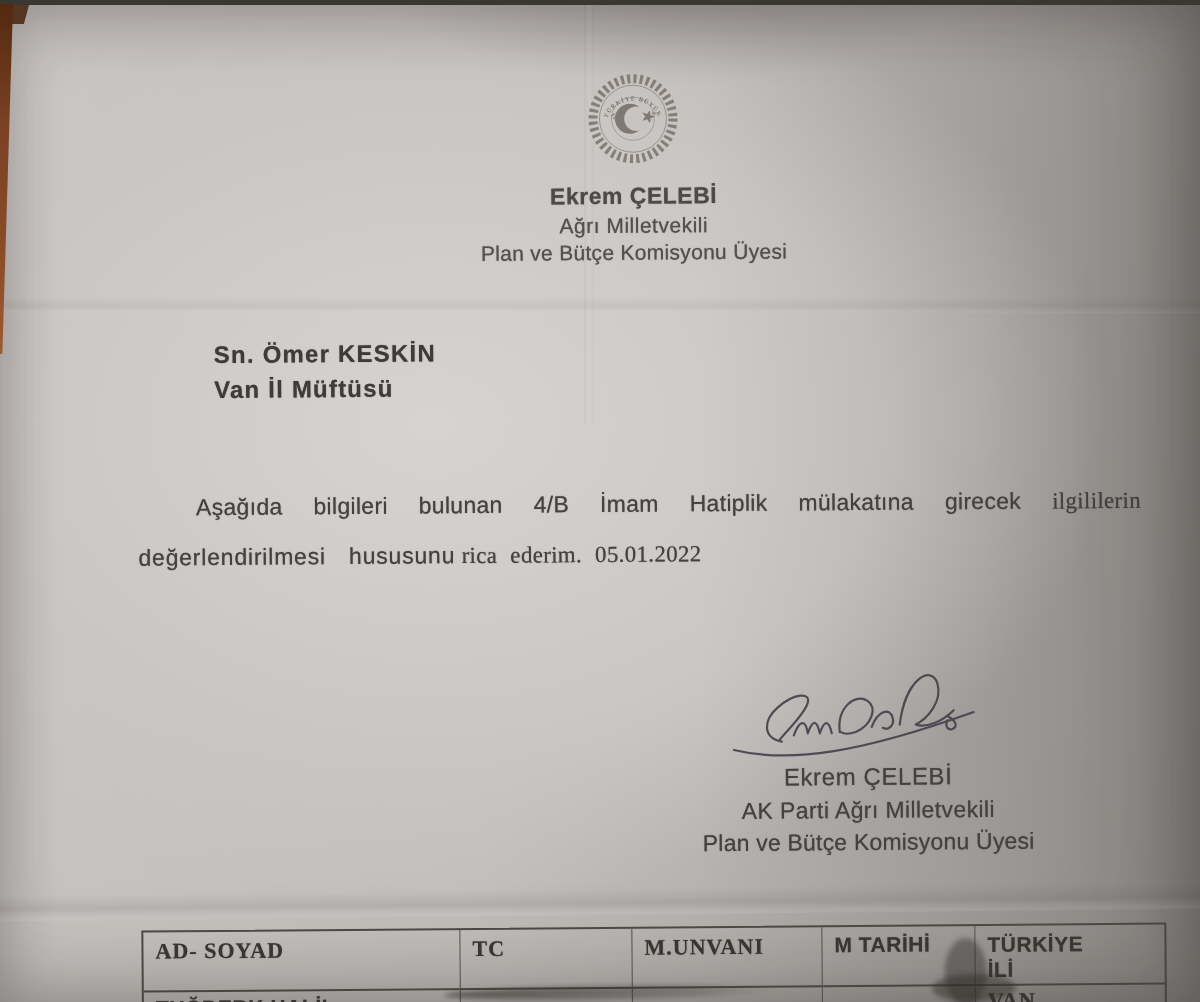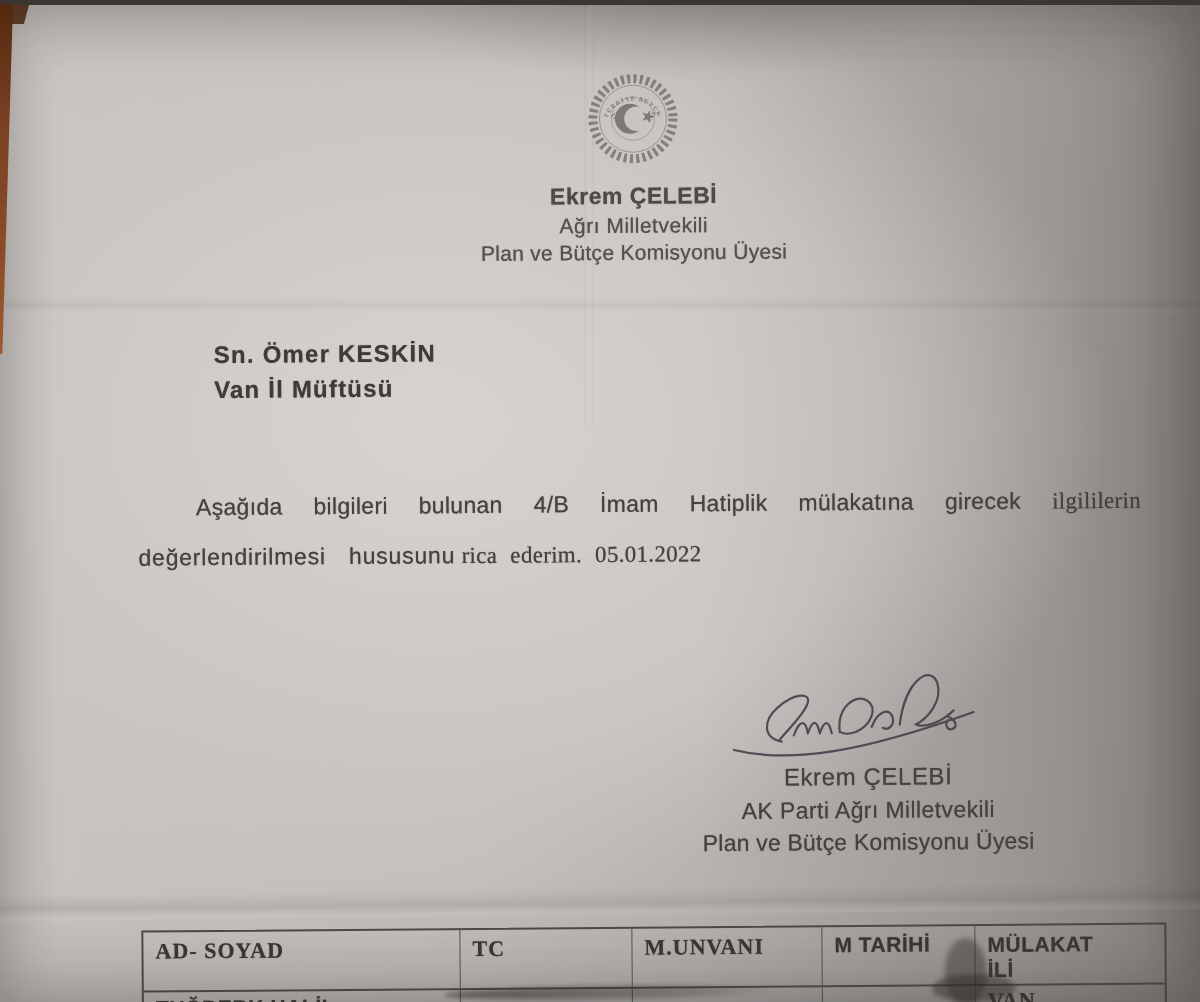--- a/index.html
+++ b/index.html
@@ -154,21 +154,21 @@
         <div class="sg-t2 ink">Plan ve Bütçe Komisyonu Üyesi</div>
       </div>
 
       <div class="abs table">
         <div class="trow thead">
           <div class="cell h-serif ink">AD- SOYAD</div>
           <div class="cell h-serif ink">TC</div>
           <div class="cell h-serif ink">M.UNVANI</div>
           <div class="cell h-sans ink">M TARİHİ</div>
           <div class="cell h-sans ink">
-            <div class="wrap-narrow">MÜLAKAT İLİ</div>
+            <div class="wrap-narrow">TÜRKİYE İLİ</div>
           </div>
         </div>
         <div class="trow tdata">
           <div class="cell d-name ink">TUĞBERK HALİL</div>
           <div class="cell"></div>
           <div class="cell"></div>
           <div class="cell"></div>
           <div class="cell d-van ink">VAN</div>
         </div>
       </div>

